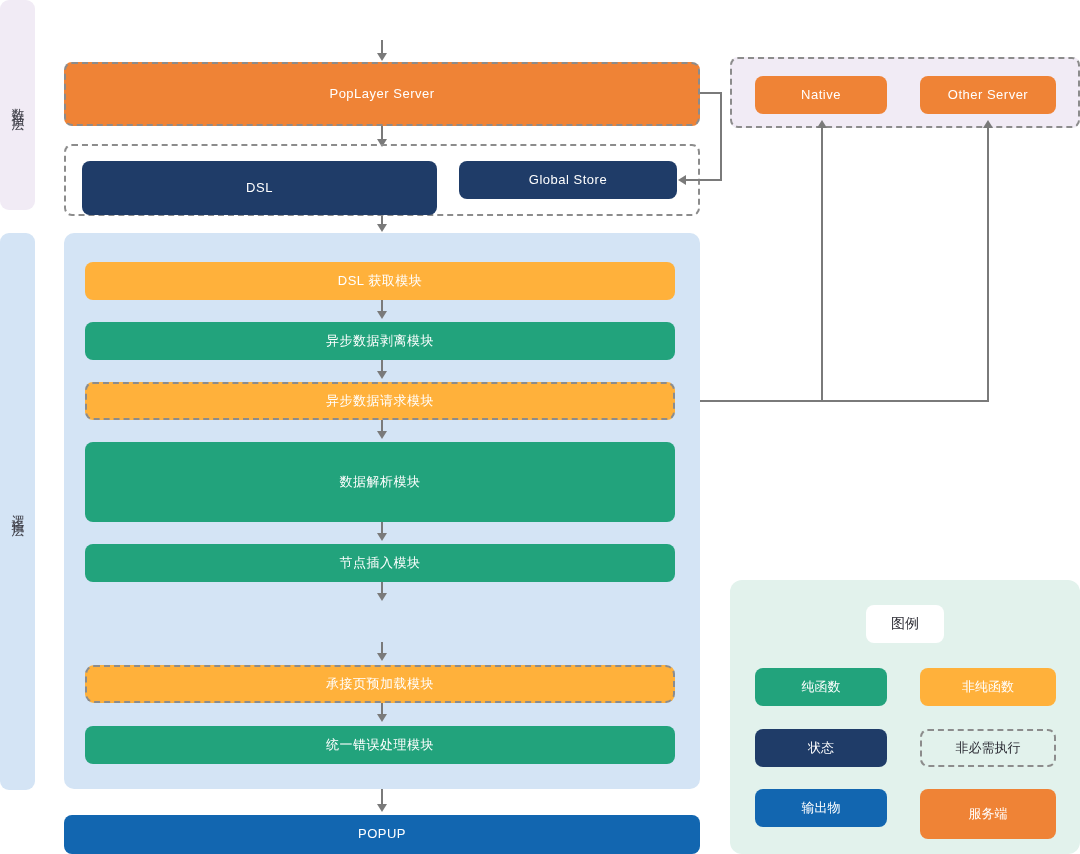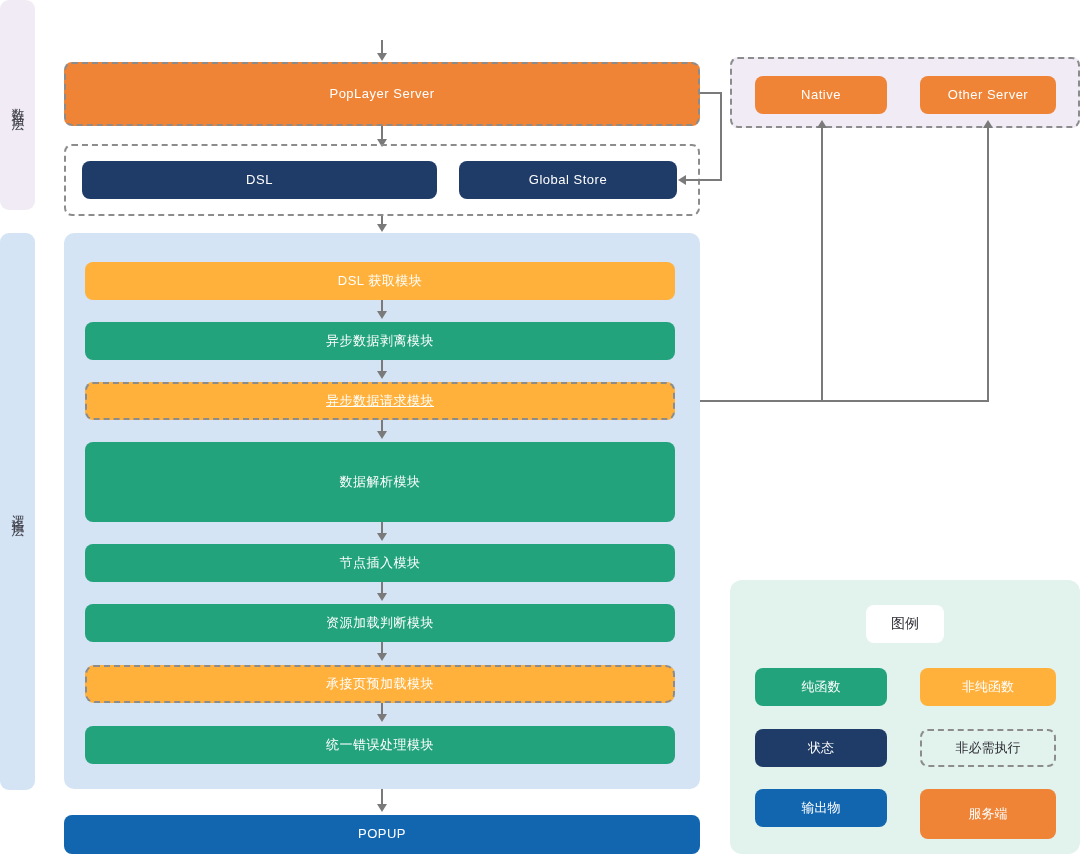--- a/index.html
+++ b/index.html
@@ -133,21 +133,21 @@
   <div class="conn vline" style="left:381px;top:40px;height:14px;"></div>
   <div class="arrow arrow-down" style="left:377px;top:53px;"></div>
 
   <div class="box c-server dashed" style="left:64px;top:62px;width:636px;height:64px;">PopLayer Server</div>
 
   <div class="conn vline" style="left:381px;top:126px;height:14px;"></div>
   <div class="arrow arrow-down" style="left:377px;top:139px;"></div>
 
   <div class="panel panel-dsl" style="left:64px;top:144px;width:636px;height:72px;"></div>
 
-  <div class="box c-state" style="left:82px;top:161px;width:355px;height:38px;">DSL</div>
+  <div class="box c-state" style="left:82px;top:161px;width:355px;height:54px;">DSL</div>
 
   <div class="box c-state" style="left:459px;top:161px;width:218px;height:38px;">Global Store</div>
 
   <div class="panel panel-native" style="left:730px;top:57px;width:350px;height:71px;"></div>
 
   <div class="box c-server" style="left:920px;top:76px;width:136px;height:38px;">Other Server</div>
 
   <div class="box c-server" style="left:755px;top:76px;width:132px;height:38px;">Native</div>
 
   <div class="conn hline" style="left:700px;top:92px;width:22px;"></div>
@@ -167,33 +167,32 @@
   <div class="arrow arrow-down" style="left:377px;top:224px;"></div>
 
   <div class="box c-impure" style="left:85px;top:262px;width:590px;height:38px;">DSL 获取模块</div>
   <div class="conn vline" style="left:381px;top:300px;height:12px;"></div>
   <div class="arrow arrow-down" style="left:377px;top:311px;"></div>
 
   <div class="box c-pure" style="left:85px;top:322px;width:590px;height:38px;">异步数据剥离模块</div>
   <div class="conn vline" style="left:381px;top:360px;height:12px;"></div>
   <div class="arrow arrow-down" style="left:377px;top:371px;"></div>
 
-  <div class="box c-impure dashed" style="left:85px;top:382px;width:590px;height:38px;text-decoration:underline;">异步数据请求模块</div>
+  <div class="box c-impure dashed" style="left:85px;top:382px;width:590px;height:38px;">异步数据请求模块</div>
   <div class="conn vline" style="left:381px;top:420px;height:12px;"></div>
   <div class="arrow arrow-down" style="left:377px;top:431px;"></div>
 
   <div class="box c-pure" style="left:85px;top:442px;width:590px;height:80px;">数据解析模块</div>
   <div class="conn vline" style="left:381px;top:522px;height:12px;"></div>
   <div class="arrow arrow-down" style="left:377px;top:533px;"></div>
 
   <div class="box c-pure" style="left:85px;top:544px;width:590px;height:38px;">节点插入模块</div>
   <div class="conn vline" style="left:381px;top:582px;height:12px;"></div>
   <div class="arrow arrow-down" style="left:377px;top:593px;"></div>
 
-  <div class="box c-pure" style="left:85px;top:604px;width:590px;height:38px;">资源加载判断模块</div>
   <div class="conn vline" style="left:381px;top:642px;height:12px;"></div>
   <div class="arrow arrow-down" style="left:377px;top:653px;"></div>
 
   <div class="box c-impure dashed" style="left:85px;top:665px;width:590px;height:38px;border-radius:9px;">承接页预加载模块</div>
   <div class="conn vline" style="left:381px;top:703px;height:12px;"></div>
   <div class="arrow arrow-down" style="left:377px;top:714px;"></div>
 
   <div class="box c-pure" style="left:85px;top:726px;width:590px;height:38px;">统一错误处理模块</div>
 
   <div class="conn vline" style="left:381px;top:789px;height:16px;"></div>

